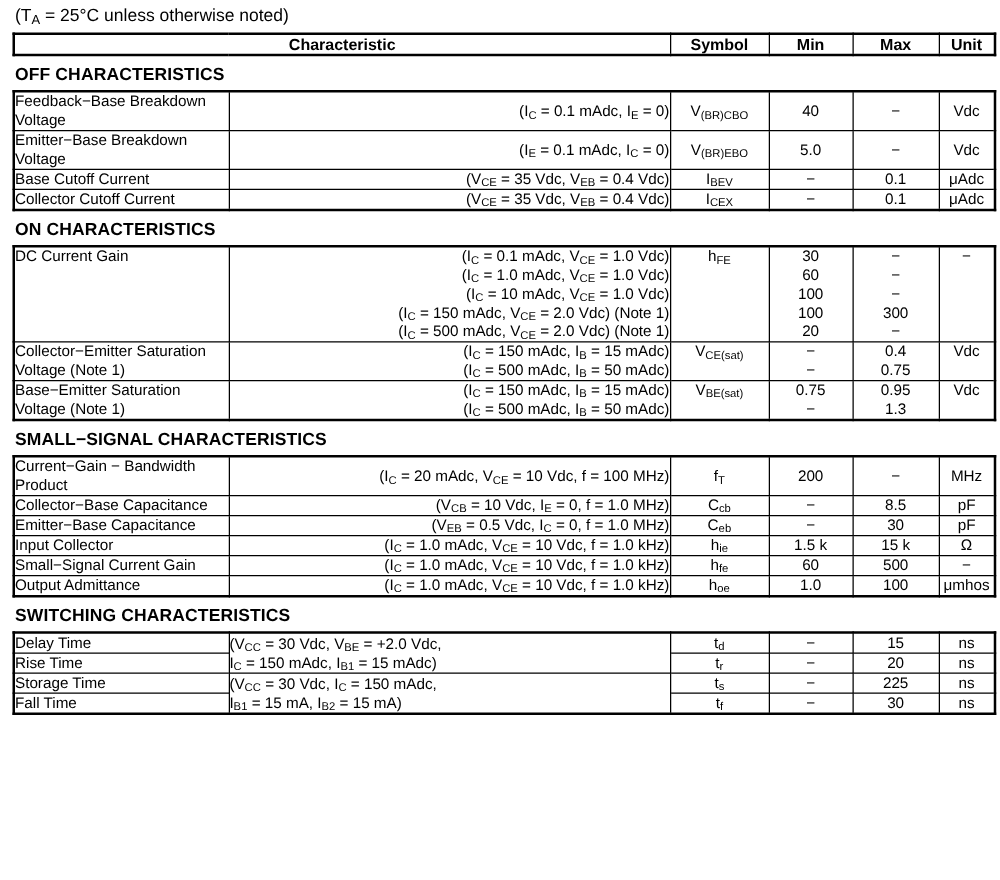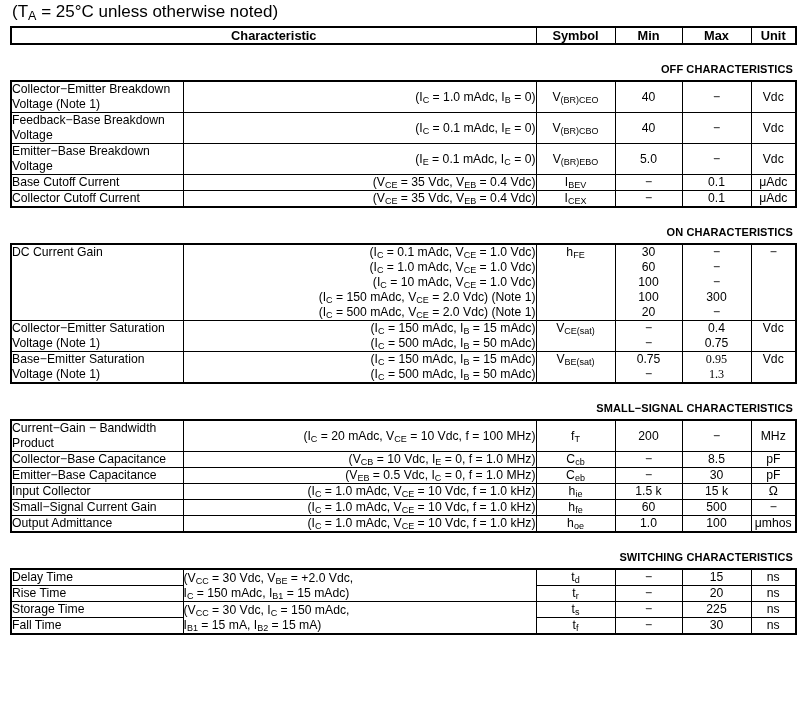--- a/index.html
+++ b/index.html
@@ -17,21 +17,21 @@
 
   #page {
     position: relative;
     width: 800px;
     height: 704px;
     box-sizing: border-box;
     padding: 0 5px 0 10px;
   }
 
   .temp-note {
-    font-size: 17px;
+    font-size: 14px;
     line-height: 14px;
     padding: 5px 0 7px 2px;
     white-space: nowrap;
   }
 
   table.ds {
     border-collapse: collapse;
     table-layout: fixed;
     width: 785px;
     font-size: 12.2px;
@@ -71,24 +71,23 @@
 
   .hdr td {
     font-weight: bold;
     text-align: center;
     padding: 5px 4px;
     font-size: 12.8px;
   }
 
   .section-title {
     font-weight: bold;
-    font-size: 11px;
-    padding: 18px 2px 5px 2px;
+    font-size: 14px;
+    padding: 6px 2px 5px 2px;
     letter-spacing: 0.1px;
-    text-align: right;
   }
 
   .nowrap { white-space: nowrap; }
 
   sub {
     font-size: 0.74em;
     vertical-align: -0.22em;
     line-height: 0;
   }
   sup {
@@ -133,28 +132,20 @@
   <table class="ds sect-table">
     <colgroup>
       <col class="c-name">
         <col class="c-cond">
         <col class="c-sym">
       <col class="c-min">
         <col class="c-max">
         <col class="c-unit">
     </colgroup>
     <tbody>
-        <tr>
-      <td class="cell name">Collector−Emitter Breakdown Voltage (Note 1)</td>
-      <td class="cell cond nowrap">(I<sub>C</sub> = 1.0 mAdc, I<sub>B</sub> = 0)</td>
-      <td class="cell ctr">V<sub>(BR)CEO</sub></td>
-      <td class="cell ctr">40</td>
-      <td class="cell ctr">−</td>
-      <td class="cell ctr">Vdc</td>
-    </tr>
     <tr>
       <td class="cell name">Feedback−Base Breakdown Voltage</td>
       <td class="cell cond nowrap">(I<sub>C</sub> = 0.1 mAdc, I<sub>E</sub> = 0)</td>
       <td class="cell ctr">V<sub>(BR)CBO</sub></td>
       <td class="cell ctr">40</td>
       <td class="cell ctr">−</td>
       <td class="cell ctr">Vdc</td>
     </tr>
     <tr>
       <td class="cell name">Emitter−Base Breakdown Voltage</td>
@@ -241,21 +232,21 @@
       <td class="cell name" style="vertical-align:top;">Base−Emitter Saturation Voltage (Note 1)</td>
       <td class="cell cond multi">
         <div>(I<sub>C</sub> = 150 mAdc, I<sub>B</sub> = 15 mAdc)</div>
         <div>(I<sub>C</sub> = 500 mAdc, I<sub>B</sub> = 50 mAdc)</div>
       </td>
       <td class="cell ctr" style="vertical-align:top;">V<sub>BE(sat)</sub></td>
       <td class="cell ctr multi" style="vertical-align:top;">
         <div>0.75</div>
             <div>−</div>
       </td>
-      <td class="cell ctr multi" style="vertical-align:top;font-family:Liberation Serif, serif;">
+      <td class="cell ctr multi" style="vertical-align:top;">
         <div>0.95</div>
             <div>1.3</div>
       </td>
       <td class="cell ctr" style="vertical-align:top;">Vdc</td>
     </tr>
   </tbody>
     </table>
 
   <div class="section-title">SMALL−SIGNAL CHARACTERISTICS</div>
   <table class="ds sect-table">

